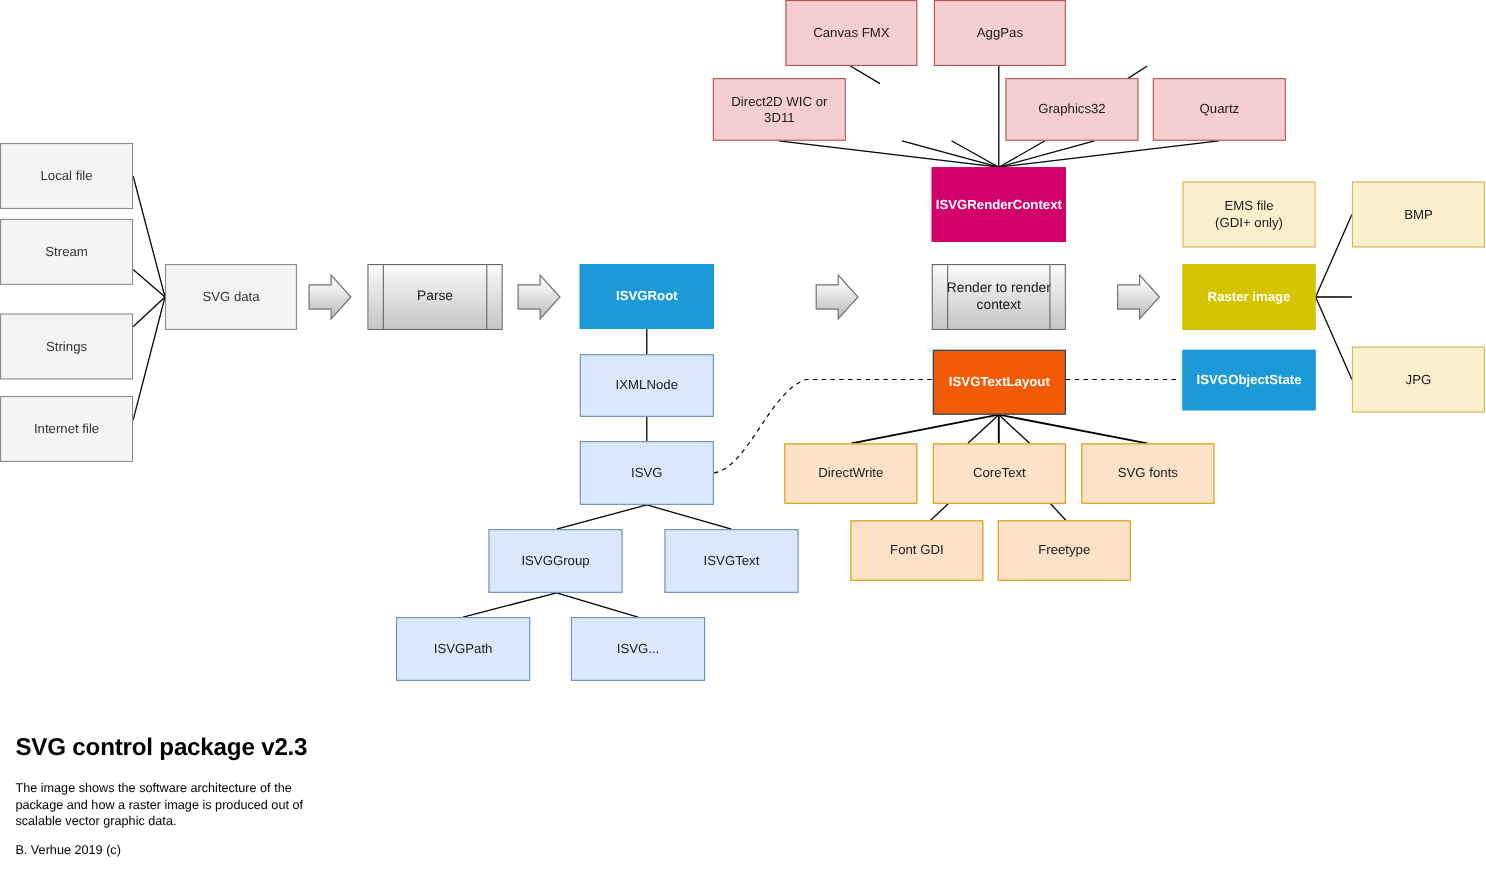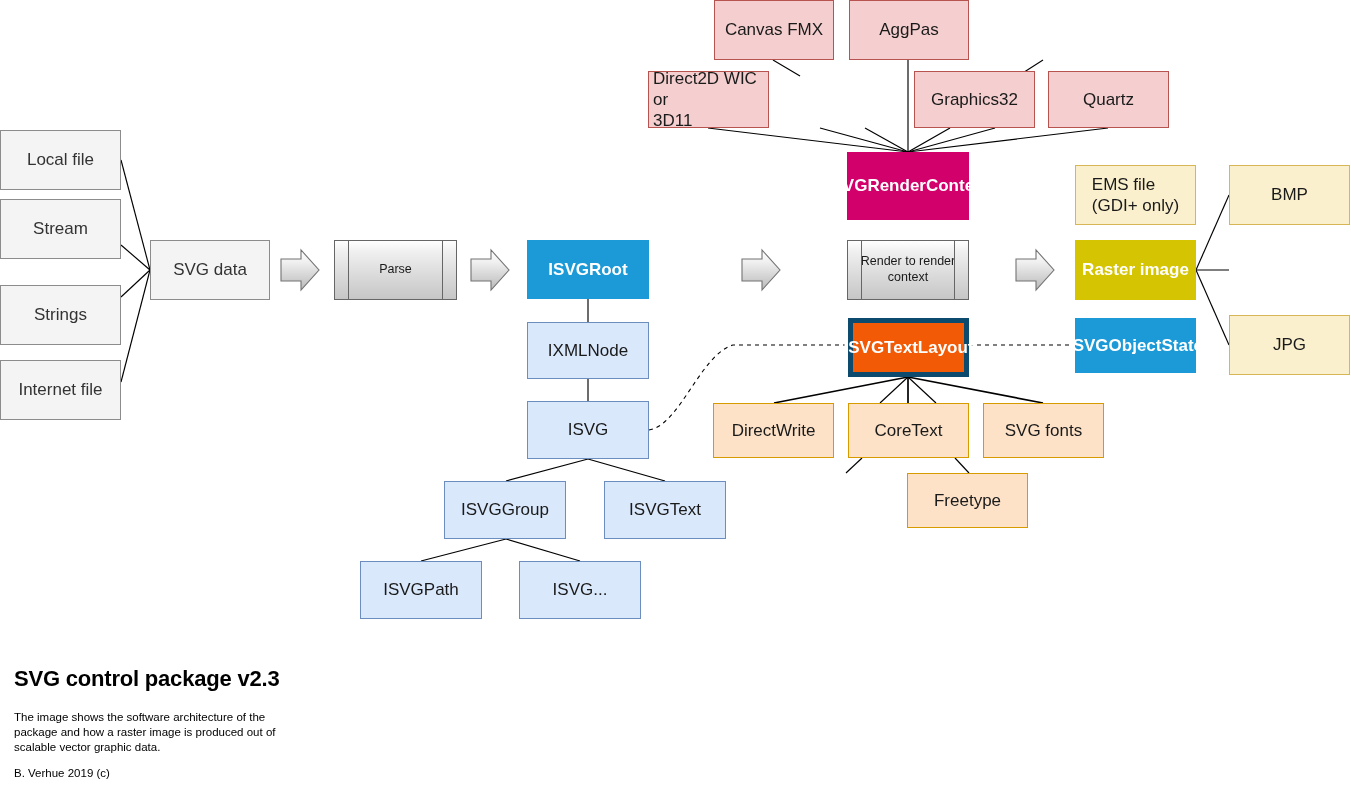--- a/index.html
+++ b/index.html
@@ -25,22 +25,22 @@
     width: 1351px;
     height: 792px;
     pointer-events: none;
   }
   .node {
     position: absolute;
     box-sizing: border-box;
     display: flex;
     align-items: center;
     justify-content: center;
-    text-align: left;
-    font-size: 17px;
+    text-align: center;
+    font-size: 12px;
     line-height: 1.25;
     padding: 2px 4px;
     white-space: pre-line;
     z-index: 2;
   }
   
   .n-grey {
     background: #f4f4f4;
     border: 1px solid #8c8c8c;
     color: #333333;
@@ -70,21 +70,21 @@
     border: 1px solid #d4c402;
     color: #ffffff;
   }
   .n-cream {
     background: #fbf0cd;
     border: 1px solid #d6b656;
     color: #1a1a1a;
   }
   .n-orange {
     background: #f25a05;
-    border: 5px solid #0c4a6e;
+    border: 1px solid #0c4a6e;
     color: #ffffff;
   }
   .n-peach {
     background: #fde2c8;
     border: 1px solid #d79b00;
     color: #1a1a1a;
   }
   
   .n-process {
     background: linear-gradient(to bottom, #ffffff 0%, #f0f0f0 18%, #d9d9d9 62%, #c6c6c6 100%);
@@ -222,20 +222,21 @@
 
   <div class="node n-process" style="left:847px; top:240px; width:122px; height:60px;
        display:flex; align-items:center; justify-content:center; text-align:center;
        font-size:12.5px; white-space:pre-line; box-sizing:border-box;">Render to render
 context</div>
 
   <div class="node n-orange" style="left:848px; top:318px; width:121px; height:59px; font-weight:bold;">ISVGTextLayout</div>
   <div class="node n-peach" style="left:713px; top:403px; width:121px; height:55px;">DirectWrite</div>
   <div class="node n-peach" style="left:848px; top:403px; width:121px; height:55px;">CoreText</div>
   <div class="node n-peach" style="left:983px; top:403px; width:121px; height:55px;">SVG fonts</div>
+  <div class="node n-peach" style="left:773px; top:473px; width:121px; height:55px;">Font GDI</div>
   <div class="node n-peach" style="left:907px; top:473px; width:121px; height:55px;">Freetype</div>
 
   <div class="node n-cream" style="left:1075px; top:165px; width:121px; height:60px;">EMS file
 (GDI+ only)</div>
   <div class="node n-gold" style="left:1075px; top:240px; width:121px; height:60px; font-weight:bold;">Raster image</div>
   <div class="node n-blue" style="left:1075px; top:318px; width:121px; height:55px; font-weight:bold;">ISVGObjectState</div>
 
   <div class="node n-cream" style="left:1229px; top:165px; width:121px; height:60px;">BMP</div>
   <div class="node n-cream" style="left:1229px; top:315px; width:121px; height:60px;">JPG</div>
 

